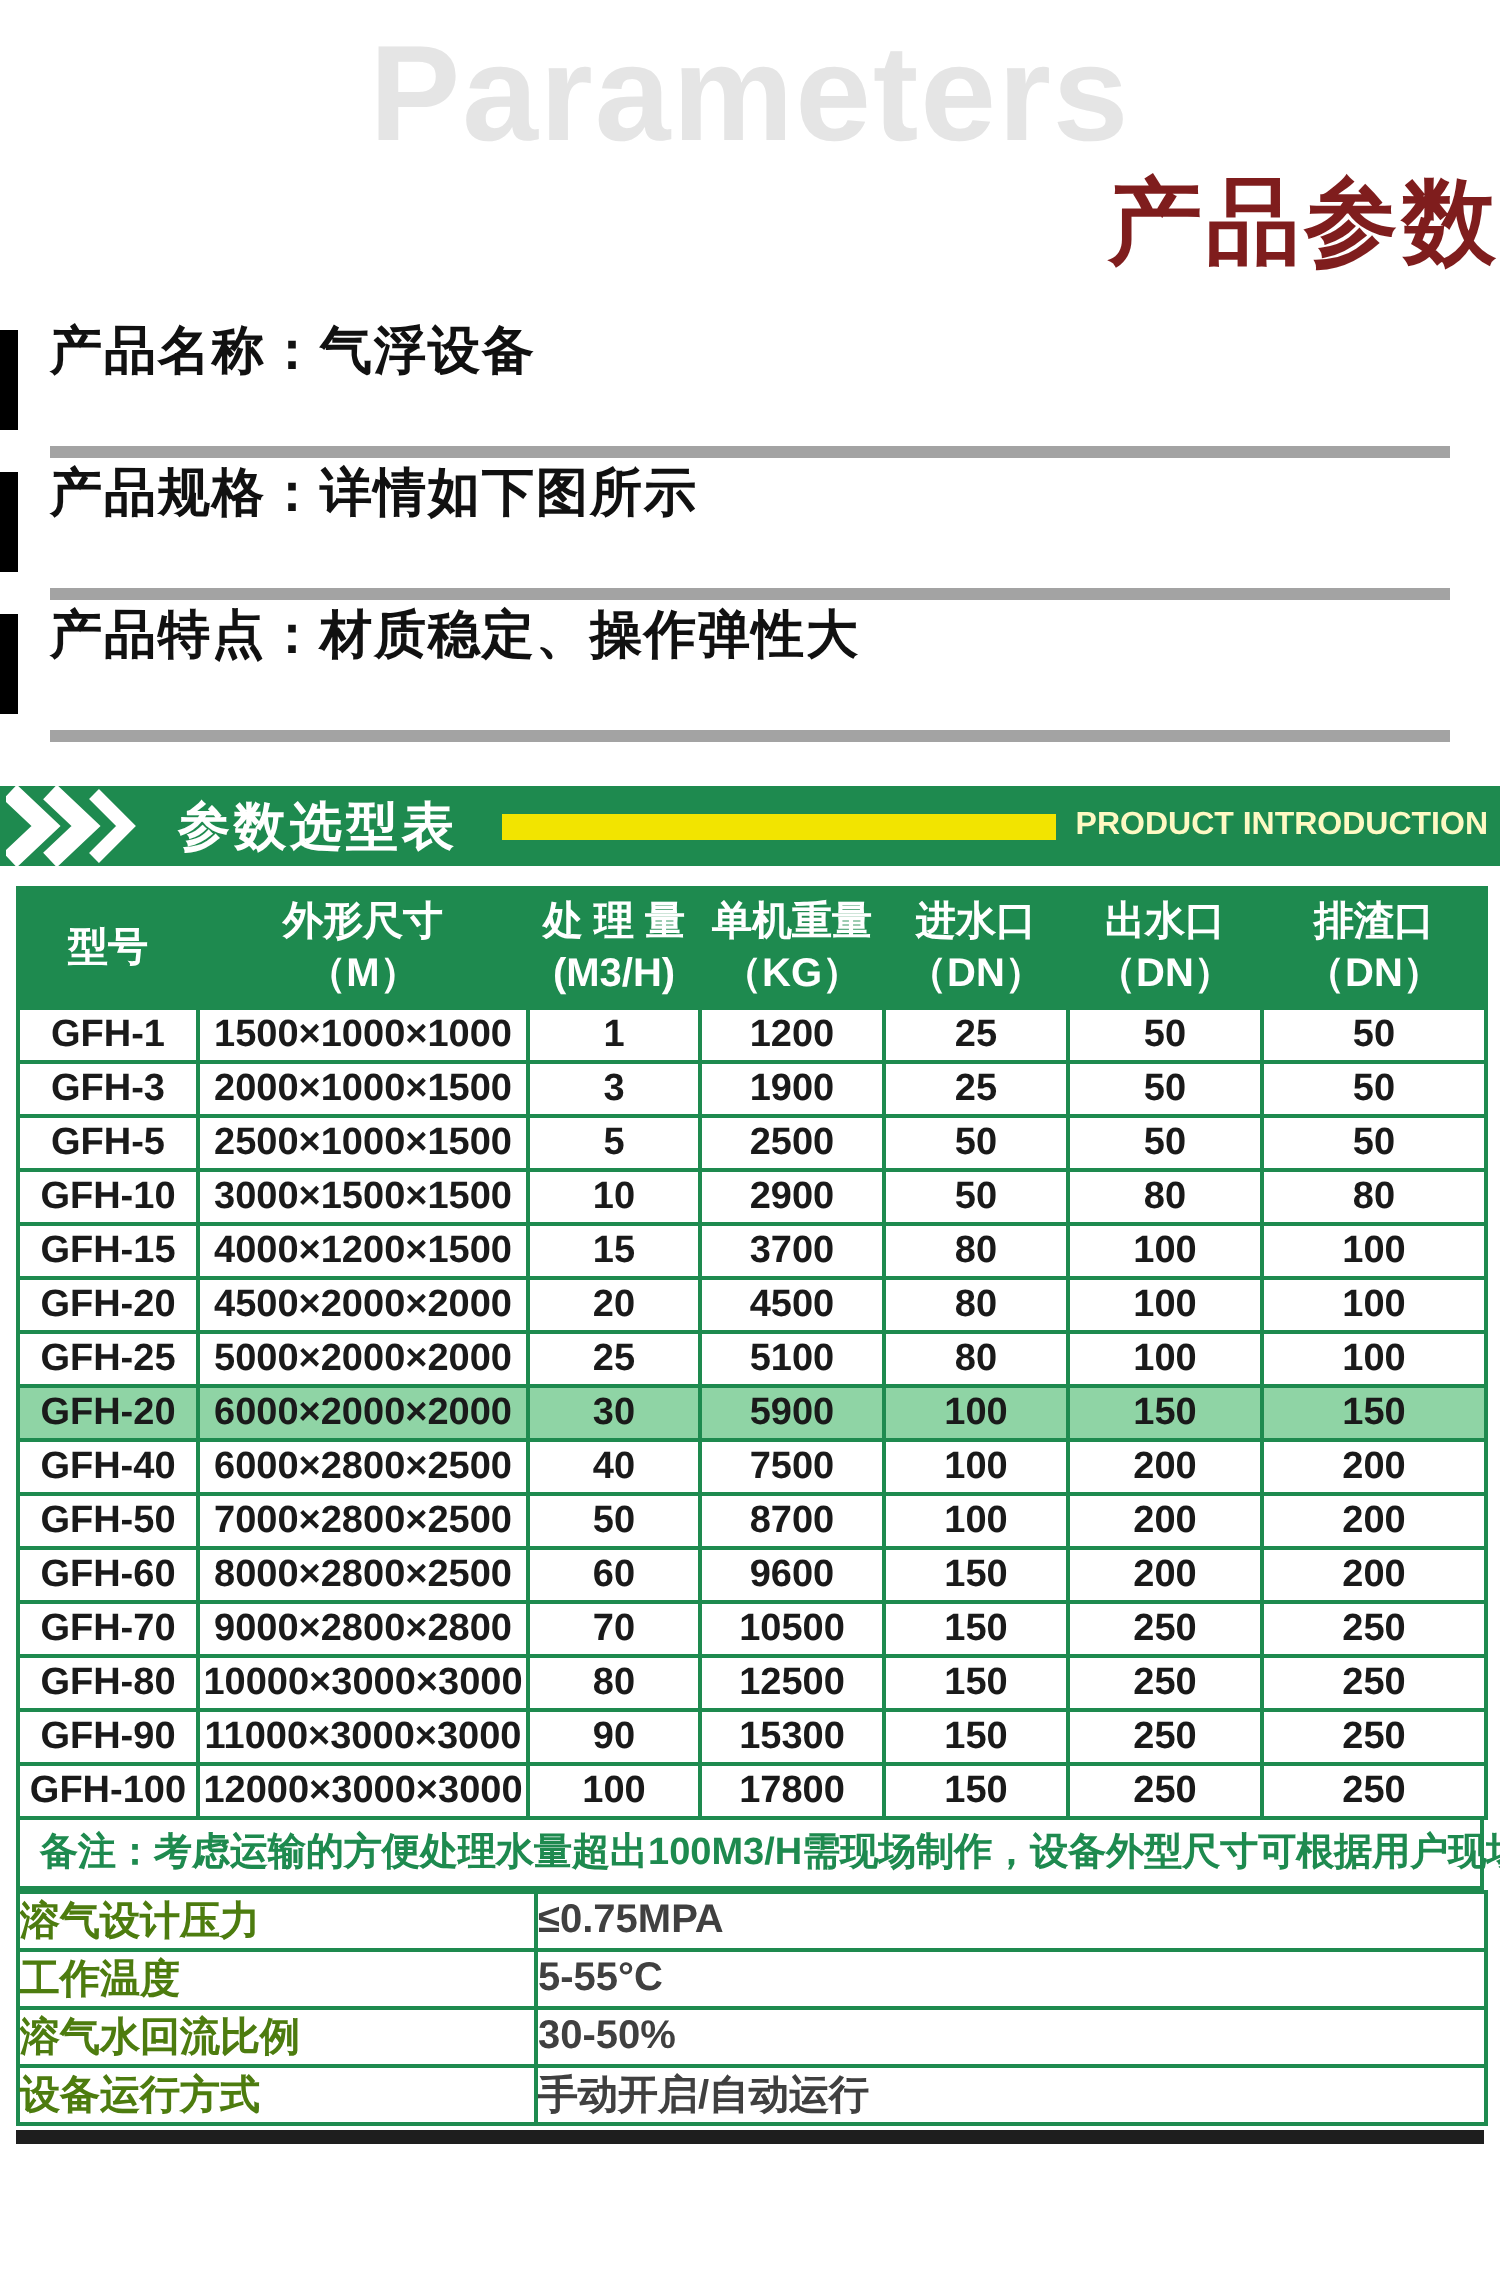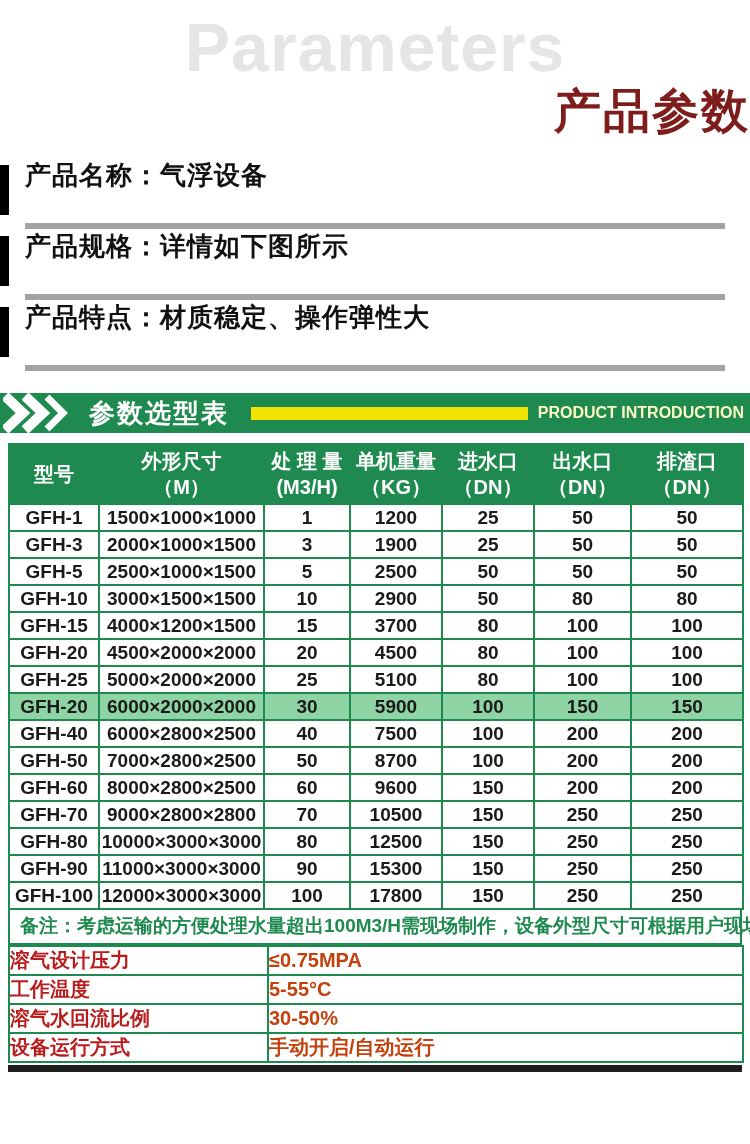--- a/index.html
+++ b/index.html
@@ -46,22 +46,22 @@
     font-size:19px;font-weight:bold;color:#1a1a1a;height:25px;padding:0;
   }
   .param-table tr.highlight td{background:#8fd4a5;}
   
   .note-box{
     margin:0 8px;border:2px solid #1e8a4f;border-top:none;
     padding:3px 8px 4px 10px;color:#1e8a4f;font-size:19px;font-weight:bold;white-space:nowrap;
   }
   .specs-table{margin:0 8px;width:734px;border-collapse:collapse;table-layout:fixed;}
   .specs-table td{border:2px solid #1e8a4f;height:26px;font-size:20px;font-weight:bold;padding:0;}
-  .spec-label{color:#b91c1c;padding-left:14px;}
-  .spec-value{color:#c2410c;padding-left:32px;}
+  .spec-label{color:#4d7c0f;padding-left:14px;}
+  .spec-value{color:#404040;padding-left:32px;}
   .bottom-strip{margin:2px 8px 0 8px;height:7px;background:#1e1e1e;}
 </style>
 </head>
 <body>
 
 <div class="page">
 
   <div class="hero">
     <div class="watermark">Parameters</div>
     <h1 class="page-title">产品参数</h1>

